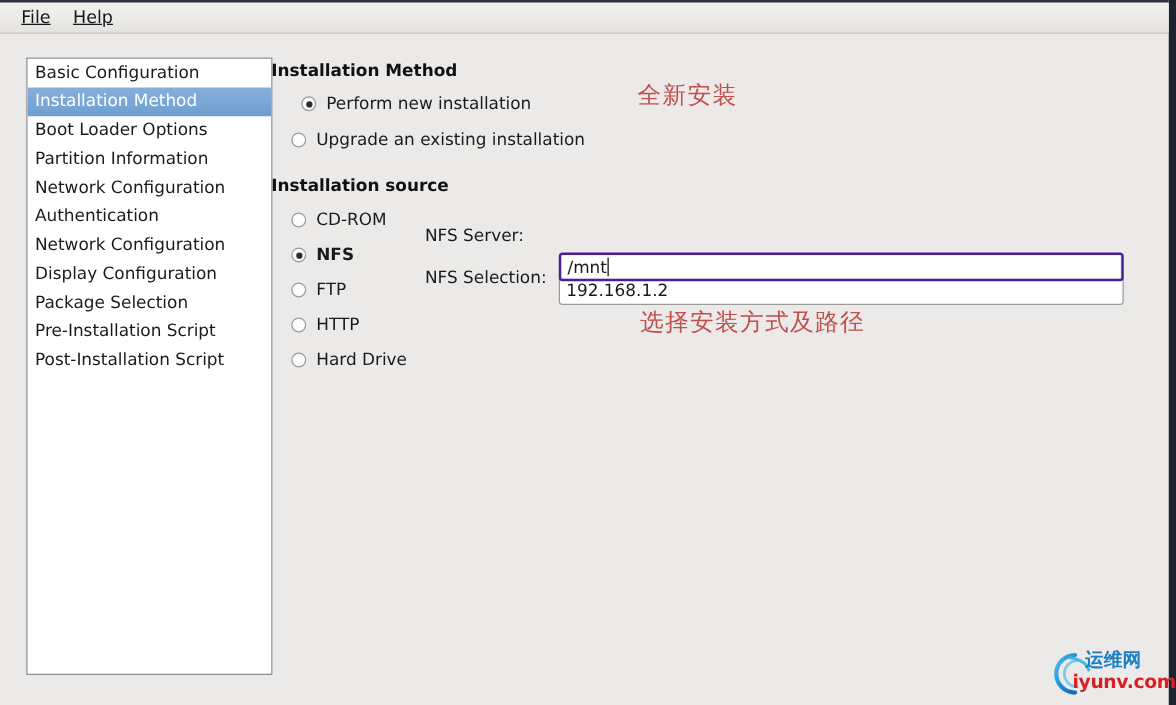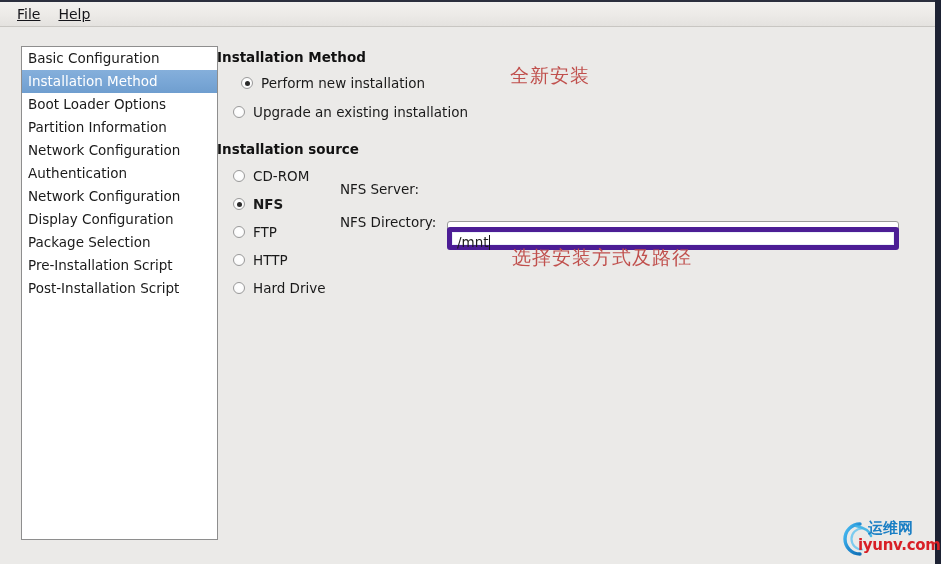--- a/index.html
+++ b/index.html
@@ -156,22 +156,22 @@
     border-radius: 3px;
     font-family: "DejaVu Sans", "Liberation Sans", sans-serif;
     font-size: 13.5px;
     color: #1a1a1a;
     padding: 0 5px;
     line-height: 21px;
     outline: none;
   }
   #input-nfs-server    { left: 230px; top: 130px; margin-top: 45px; }
   #input-nfs-directory {
-    left: 230px; top: 181px;
-    border: 5px solid #4c1d95;
+    left: 230px; top: 156px;
+    border: 2px solid #4c1d95;
     box-shadow: inset 0 0 0 1px #eaf1f9;
   }
   .caret {
     display: inline-block;
     width: 1px;
     height: 15px;
     background: #111;
     vertical-align: -3px;
     margin-left: 0px;
   }
@@ -260,21 +260,21 @@
 
     <div class="radio-row" id="radio-harddrive">
       <span class="radio"></span>
       <span class="radio-label">Hard Drive</span>
     </div>
 
     <div class="field-label" id="label-nfs-server">NFS Server:</div>
 
     <input class="text-input" id="input-nfs-server" type="text" value="192.168.1.2" style="">
 
-    <div class="field-label" id="label-nfs-directory">NFS Directory:</div>
+    <div class="field-label" id="label-nfs-directory">NFS Selection:</div>
 
     <div class="text-input" id="input-nfs-directory"><span>/mnt</span><span class="caret"></span></div>
 
   </div>
 
   <div class="annotation" id="annotation-new-install">全新安装</div>
 
   <div class="annotation" id="annotation-source-path">选择安装方式及路径</div>
 
   <div id="watermark">

